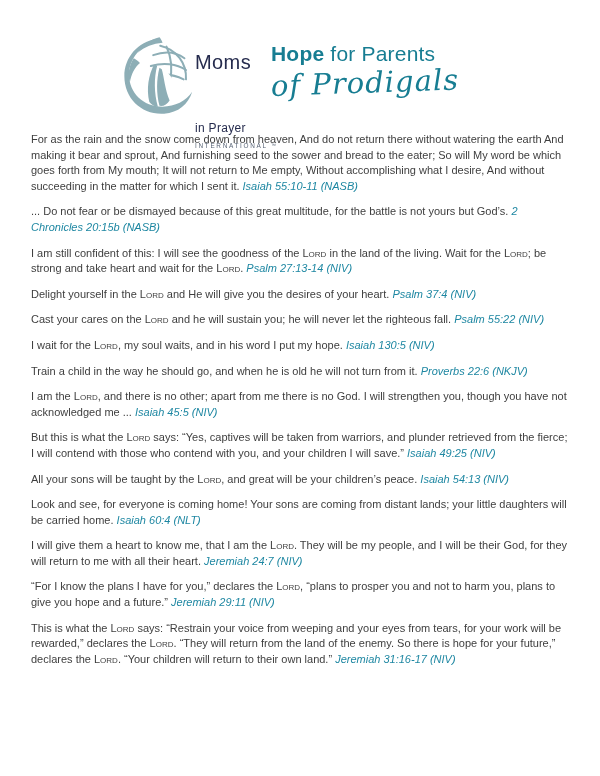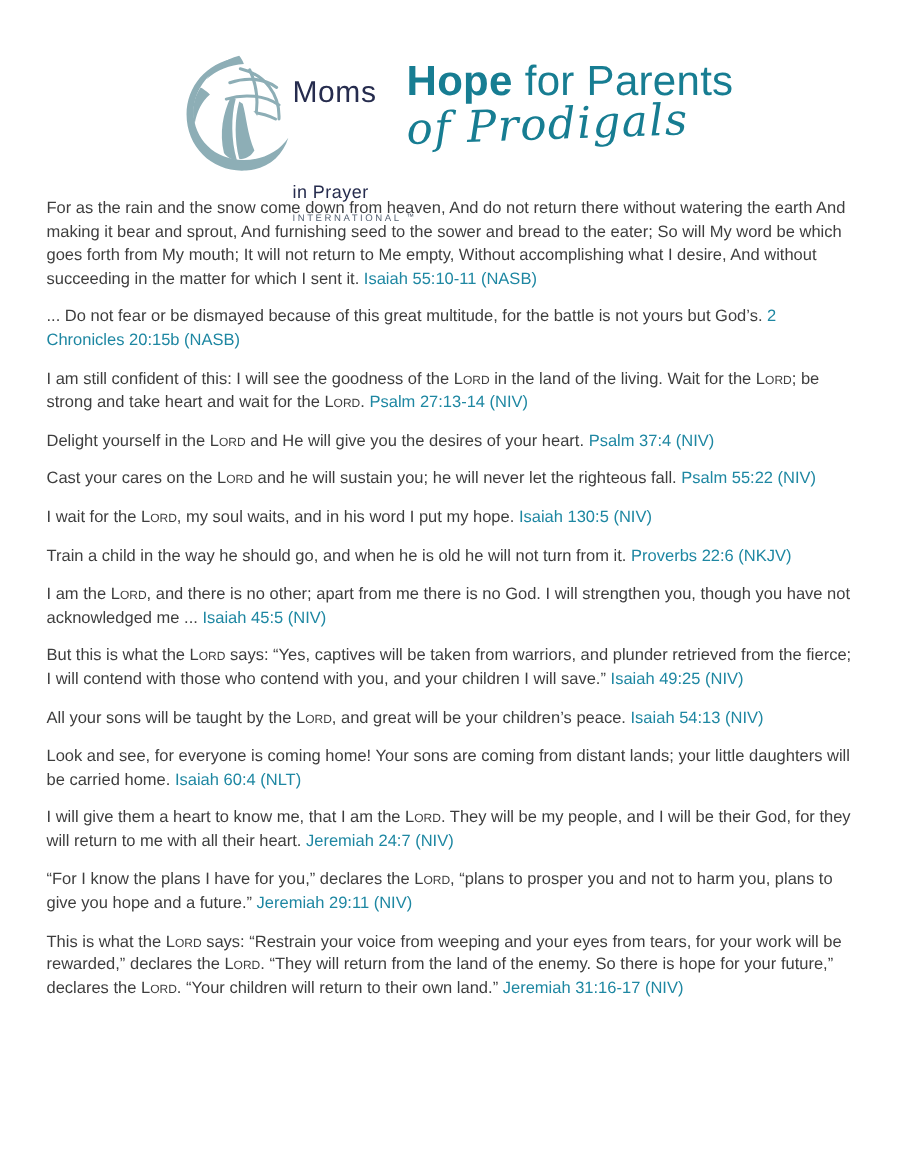--- a/index.html
+++ b/index.html
@@ -9,31 +9,31 @@
   }
   
   .header{position:relative;height:120px;}
   .logo-mark{position:absolute;left:115px;top:36px;width:78px;height:82px;}
   .logo-text{position:absolute;left:195px;top:52px;color:#262c4e;}
   .logo-moms{font-size:20px;line-height:20px;letter-spacing:.4px;font-weight:500;}
   .logo-inprayer{font-size:12px;line-height:17px;letter-spacing:.3px;margin-top:48px;}
   .logo-intl{font-size:6.4px;letter-spacing:1.7px;color:#566274;margin-top:5px;white-space:nowrap;}
   .logo-tm{font-size:5px;letter-spacing:0;vertical-align:top;}
   .title{position:absolute;left:271px;top:41px;color:#177d92;}
-  .title-line1{font-size:28px;line-height:25px;letter-spacing:.2px;}
+  .title-line1{font-size:21px;line-height:25px;letter-spacing:.2px;}
   .title-em{font-weight:bold;}
   .title-script{
     font-family:"DejaVu Serif",serif;font-style:italic;
     font-size:29px;line-height:34px;margin-top:3px;letter-spacing:1px;
     transform:rotate(-2deg);transform-origin:left center;
   }
   
   .verses{margin:12px 30px 0 31px;}
   .verse{margin:0 0 10px 0;font-size:11px;line-height:15.6px;color:#3e3e3e;text-align:left;}
-  .ref{color:#1e87a2;}
+  .ref{color:#1e87a2;font-style:italic;}
   .sc{font-variant:small-caps;}
 </style>
 </head>
 <body>
 
 <div class="page">
 
   <header class="header">
 
     <svg class="logo-mark" viewBox="0 0 100 104" aria-hidden="true">

